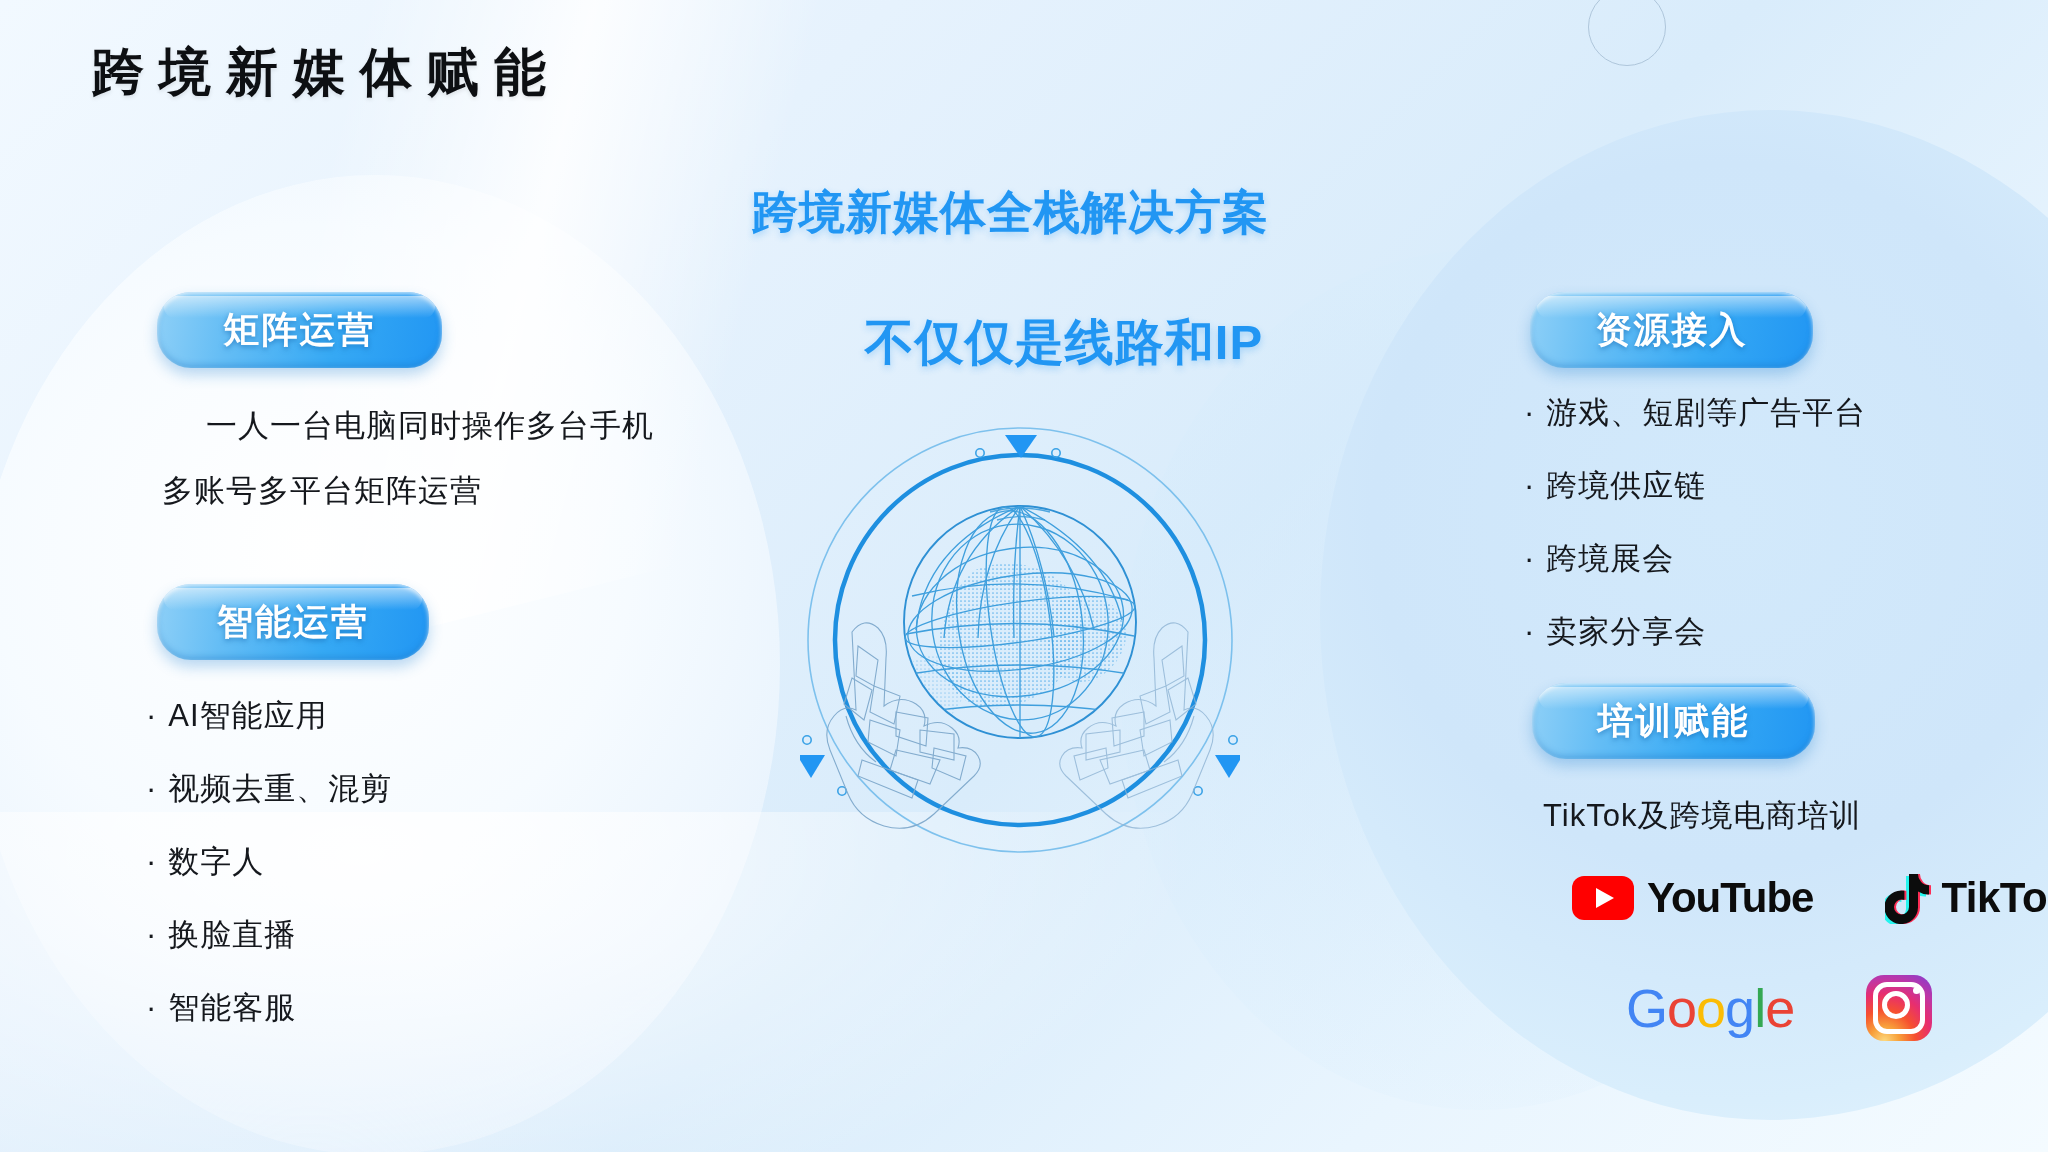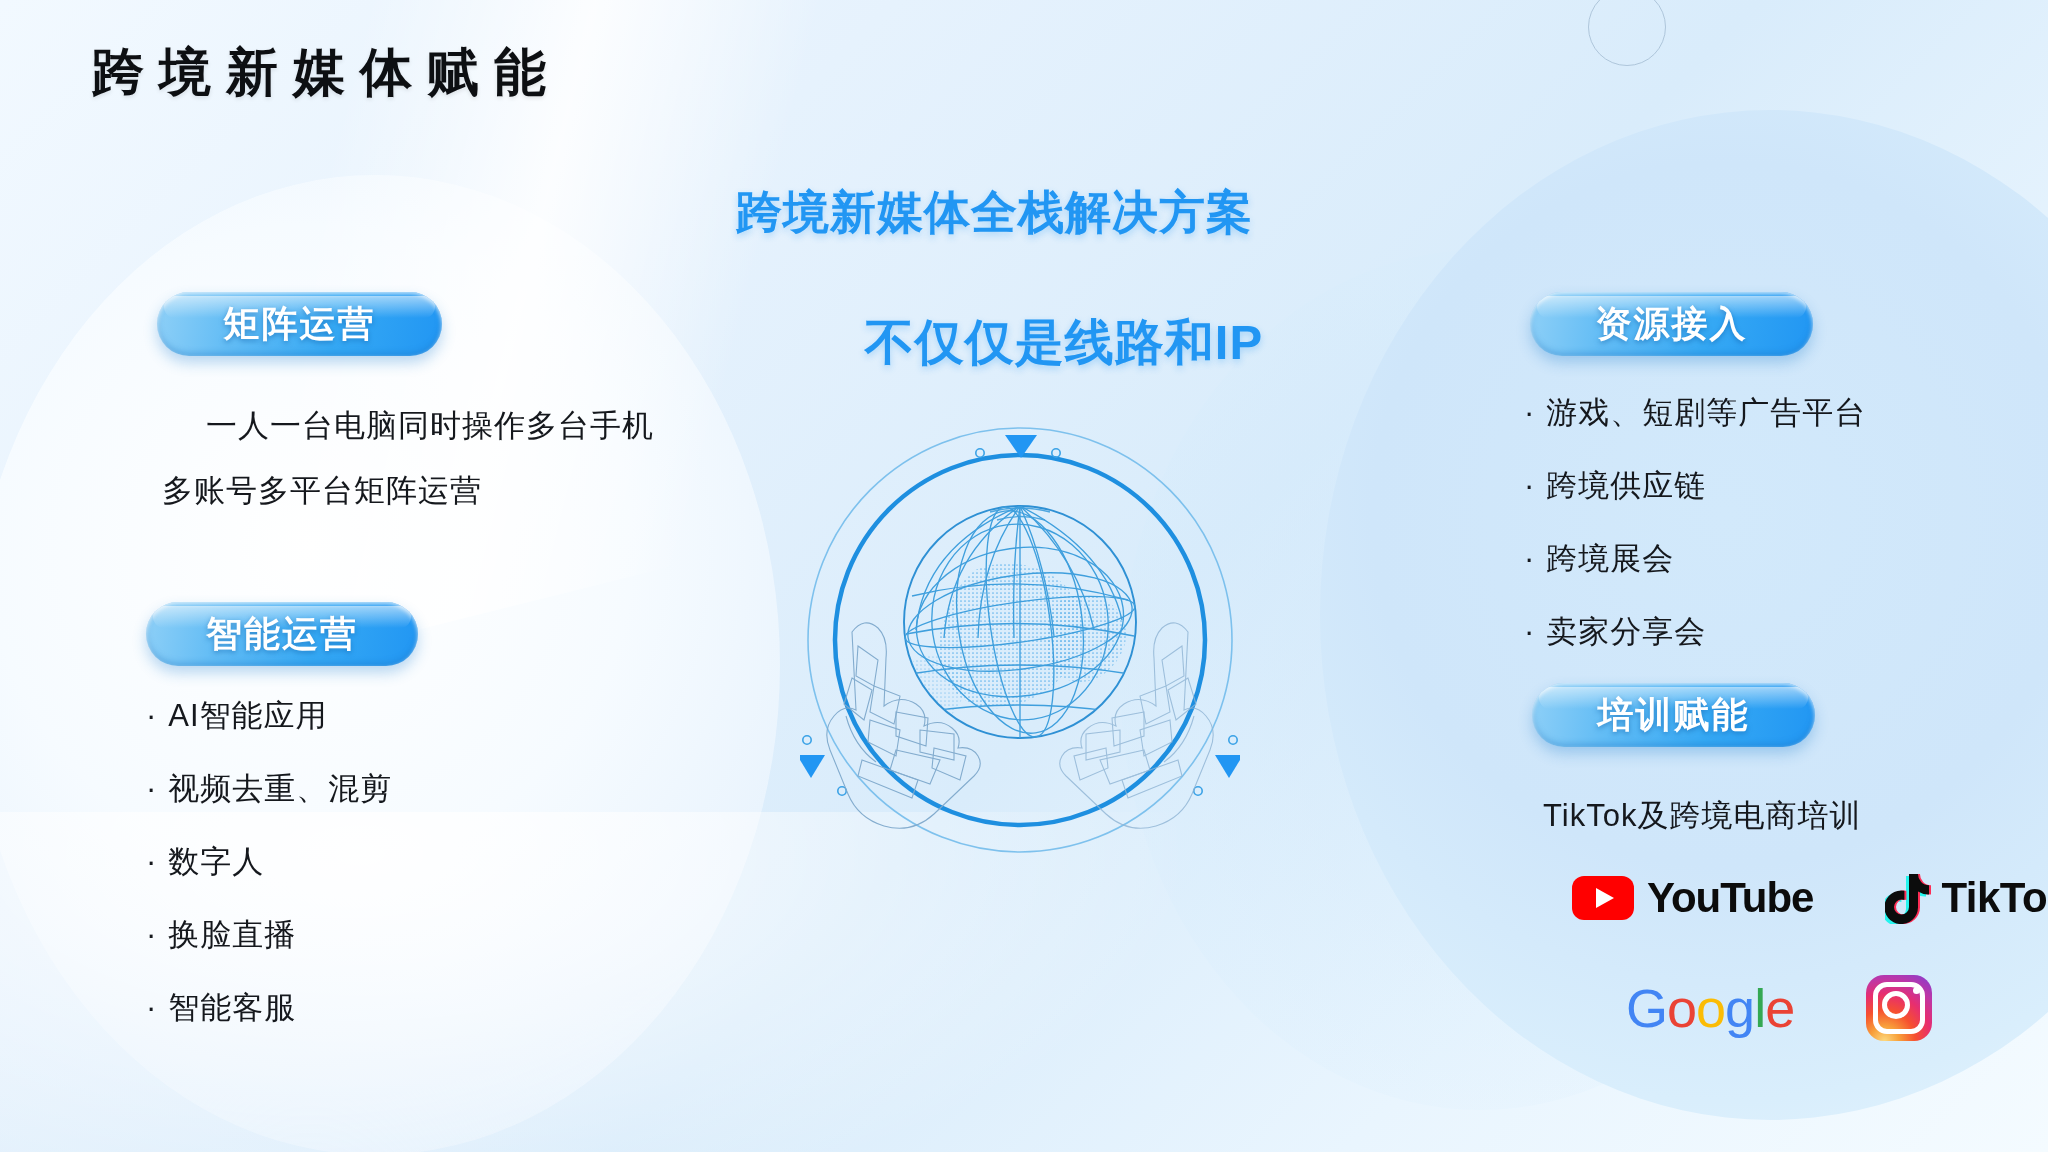--- a/index.html
+++ b/index.html
@@ -25,42 +25,42 @@
   .bg-wash-bottom{position:absolute;left:0;bottom:-80px;width:1200px;height:420px;
     background:radial-gradient(ellipse at 30% 10%,rgba(255,255,255,.9) 0%,rgba(255,255,255,0) 70%);}
   .deco-circle{position:absolute;left:1588px;top:-12px;width:76px;height:76px;border-radius:50%;
     border:1.6px solid #9fb8cf;opacity:.75;}
 
   
   .main-title{position:absolute;left:92px;top:44px;font-size:52px;line-height:1.1;
     font-weight:900;color:#0d0f12;letter-spacing:15px;
     font-family:"Liberation Sans","DejaVu Sans",sans-serif;text-shadow:0 2px 4px rgba(0,0,0,.10);}
 
-  .head-1{position:absolute;left:0;right:0;top:182px;text-align:center;width:1879px;
+  .head-1{position:absolute;left:16px;right:0;top:182px;text-align:center;width:1879px;
     font-size:46px;font-weight:900;color:#2196f3;letter-spacing:1px;
     text-shadow:0 3px 7px rgba(33,150,243,.30);}
   .head-1 span{padding-left:110px;}
   .head-2{position:absolute;left:0;right:0;top:310px;text-align:center;width:2048px;
     font-size:49px;font-weight:900;color:#2196f3;letter-spacing:1px;
     text-shadow:0 3px 7px rgba(33,150,243,.30);}
   .head-2 span{padding-left:80px;}
 
   
-  .badge{position:absolute;height:64px;border-radius:34px;display:flex;align-items:center;justify-content:center;
+  .badge{position:absolute;height:76px;border-radius:34px;display:flex;align-items:center;justify-content:center;
     background:linear-gradient(100deg,#8fd0f7 0%,#64bdf5 26%,#36a9f4 62%,#2196f3 100%);
     box-shadow:0 7px 14px rgba(33,130,210,.30),inset 0 2px 4px rgba(255,255,255,.75),
                inset 0 -3px 6px rgba(20,110,190,.35);
     overflow:hidden;}
   .badge::after{content:"";position:absolute;left:7px;right:7px;top:4px;height:22px;border-radius:18px;
     background:linear-gradient(180deg,rgba(255,255,255,.55),rgba(255,255,255,0));pointer-events:none;}
   .badge span{position:relative;z-index:2;color:#ffffff;font-size:36px;font-weight:900;letter-spacing:2px;
     text-shadow:0 2px 5px rgba(18,96,170,.55);}
 
   #badge-matrix{left:157px;top:292px;width:285px;}
-  #badge-smart {left:146px;top:584px;width:272px;margin-top:18px;}
+  #badge-smart {left:157px;top:584px;width:272px;}
   #badge-resource{left:1530px;top:292px;width:283px;}
   #badge-training{left:1532px;top:683px;width:283px;}
 
   
   .ltext{position:absolute;color:#15181d;font-size:31px;letter-spacing:1px;white-space:nowrap;}
   .rtext{position:absolute;color:#15181d;font-size:31px;letter-spacing:1px;white-space:nowrap;}
   .bullet{display:inline-block;}
   .bullet .dot{display:inline-block;margin-right:11px;}
 
   #l-line1{left:162px;top:405px;margin-left:44px;}

